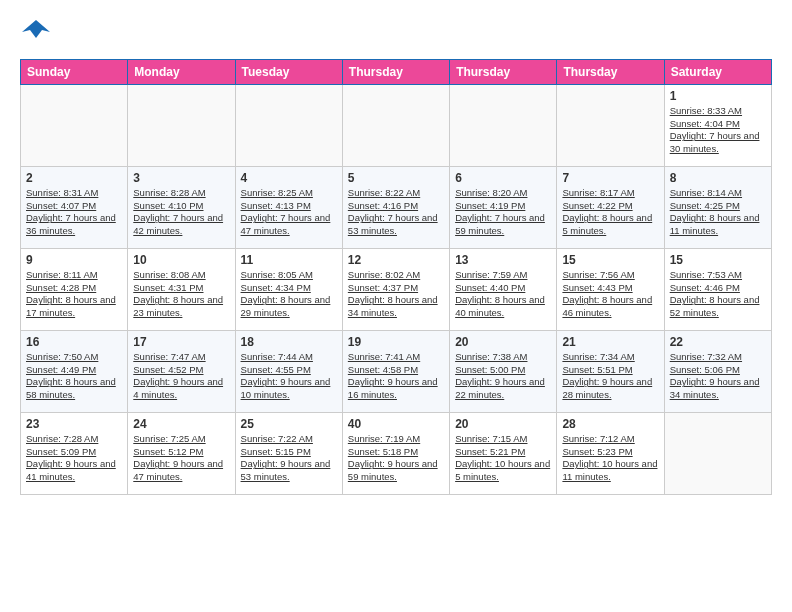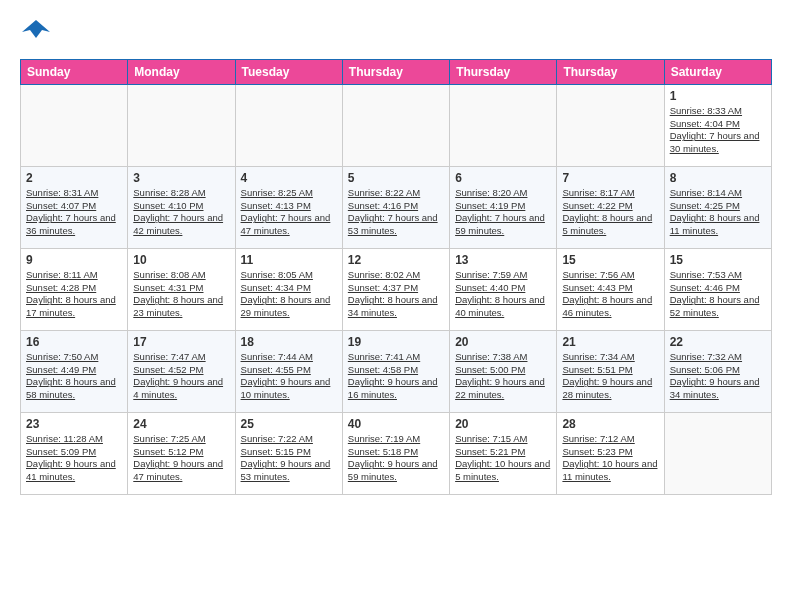--- a/index.html
+++ b/index.html
@@ -295,21 +295,21 @@
             <span class="day-num">22</span>
             <div class="day-info">Sunrise: 7:32 AM
 Sunset: 5:06 PM
 Daylight: 9 hours
 and 34 minutes.</div>
           </td>
         </tr>
         <tr>
           <td>
             <span class="day-num">23</span>
-            <div class="day-info">Sunrise: 11:28 AM
+            <div class="day-info">Sunrise: 7:28 AM
 Sunset: 5:09 PM
 Daylight: 9 hours
 and 41 minutes.</div>
           </td>
           <td>
             <span class="day-num">24</span>
             <div class="day-info">Sunrise: 7:25 AM
 Sunset: 5:12 PM
 Daylight: 9 hours
 and 47 minutes.</div>

